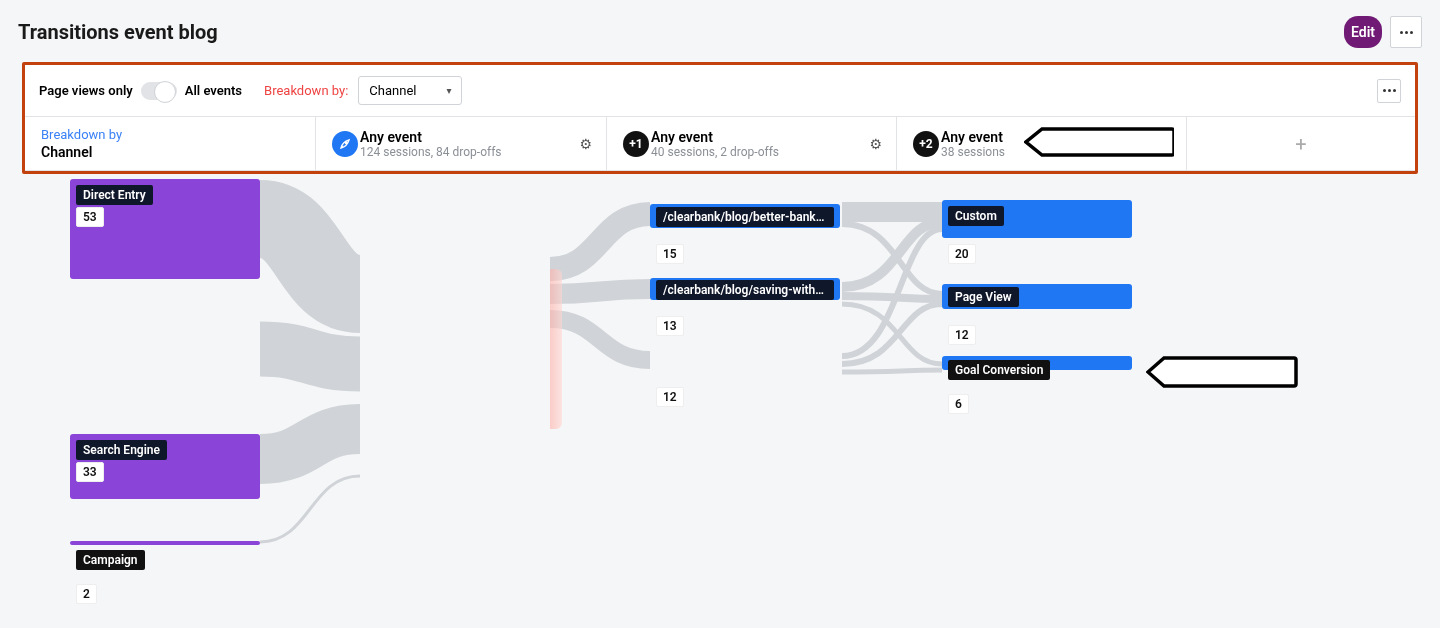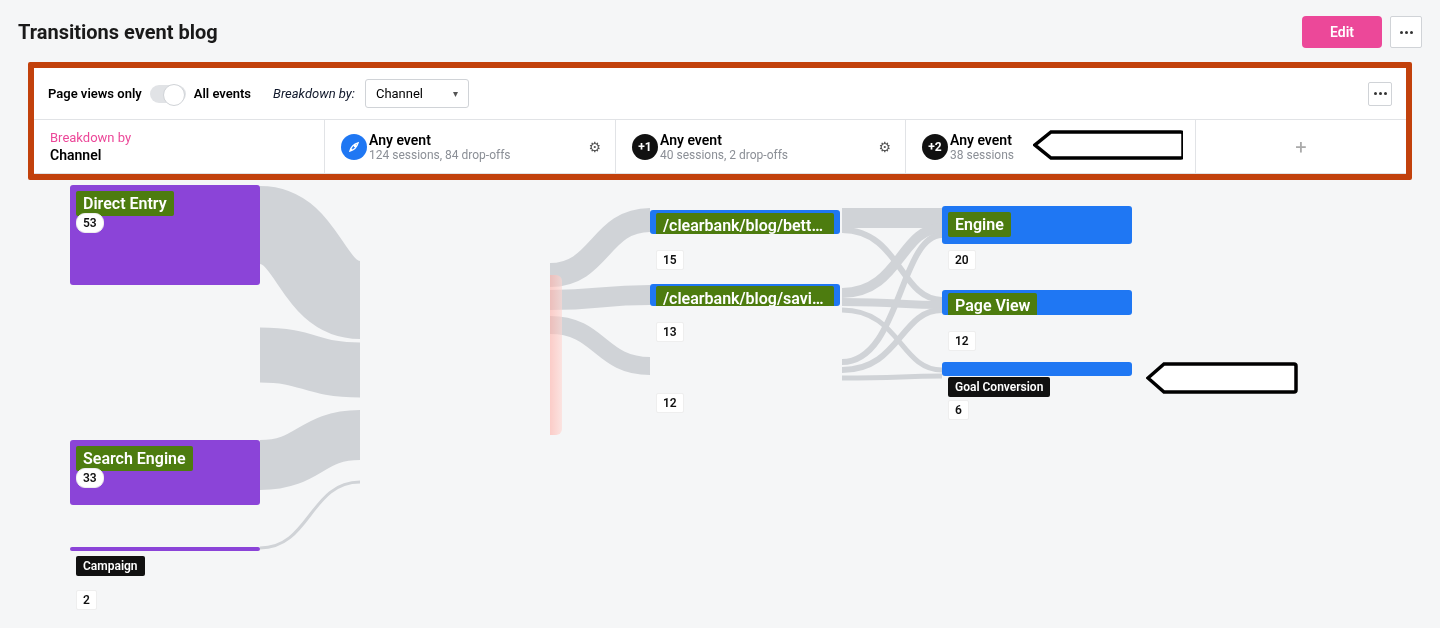--- a/index.html
+++ b/index.html
@@ -1,58 +1,58 @@
 <!DOCTYPE html>
 <html><head>
 <meta charset="utf-8">
 <style>
   * { box-sizing: border-box; margin: 0; padding: 0; font-family: -apple-system, BlinkMacSystemFont, "Segoe UI", Roboto, sans-serif; }
   body { background: #f5f6f7; width: 1440px; height: 628px; overflow: hidden; }
   .header { display: flex; align-items: center; justify-content: space-between; padding: 16px 18px 14px; }
   .header h1 { font-size: 20px; font-weight: 700; color: #1a1a1a; }
   .header-actions { display: flex; gap: 8px; }
-  .btn-edit { background: #ec4899; color: #fff; border: none; padding: 7px 28px; font-size: 14px; font-weight: 600; border-radius: 4px; cursor: pointer; }
+  .btn-edit { background: #701a75; color: #fff; border: none; padding: 7px 7px; font-size: 14px; font-weight: 600; border-radius: 14px; cursor: pointer; }
   .btn-more { width: 32px; height: 32px; border: 1px solid #d0d3d7; background: #fff; border-radius: 2px; display: flex; align-items: center; justify-content: center; cursor: pointer; }
   .dots { display: flex; gap: 2px; }
   .dots span { width: 3px; height: 3px; background: #333; border-radius: 50%; }
 
-  .panel { margin: 0 28px; border: 6px solid #c2410c; background: #fff; border-radius: 2px; }
+  .panel { margin: 0 22px; border: 3px solid #c2410c; background: #fff; border-radius: 2px; }
   .toolbar { display: flex; align-items: center; padding: 11px 14px; border-bottom: 1px solid #e1e3e6; font-size: 13px; gap: 10px; }
   .toolbar .toggle-wrap { display: flex; align-items: center; gap: 8px; }
   .toggle { width: 36px; height: 18px; background: #e1e3e6; border-radius: 10px; position: relative; cursor: pointer; }
   .toggle::after { content: ""; position: absolute; right: 1px; top: -1px; width: 20px; height: 20px; background: #fff; border: 1px solid #d0d3d7; border-radius: 50%; }
-  .breakdown-label { color: #0f172a; margin-left: 12px; font-style: italic; }
+  .breakdown-label { color: #ef4444; margin-left: 12px; }
   .select { border: 1px solid #d0d3d7; padding: 6px 10px; border-radius: 3px; font-size: 13px; background: #fff; display: flex; align-items: center; gap: 30px; cursor: pointer; }
   .chev { font-size: 10px; color: #555; }
   .toolbar-more { margin-left: auto; width: 24px; height: 24px; border: 1px solid #d0d3d7; border-radius: 2px; display: flex; align-items: center; justify-content: center; cursor: pointer; }
 
   .steps-row { display: flex; border-bottom: 1px solid #e1e3e6; }
   .step-cell { border-right: 1px solid #e1e3e6; padding: 10px 16px; display: flex; align-items: center; gap: 2px; position: relative; }
   .step-cell.first { width: 291px; flex-direction: column; align-items: flex-start; gap: 2px; }
-  .step-cell.first .sub { color: #ec4899; font-size: 13px; }
+  .step-cell.first .sub { color: #3b82f6; font-size: 13px; }
   .step-cell.first .val { font-weight: 600; font-size: 14px; }
   .step-cell.mid { width: 291px; }
   .step-cell.mid2 { width: 290px; }
   .step-cell.mid3 { width: 290px; }
   .step-cell.add { flex: 1; justify-content: center; border-right: none; cursor: pointer; }
   .circ { width: 26px; height: 26px; border-radius: 50%; display: flex; align-items: center; justify-content: center; font-size: 12px; font-weight: 700; color: #fff; flex-shrink: 0; }
   .circ.blue { background: #1f77f3; }
   .circ.black { background: #111; }
   .step-txt .t { font-size: 14px; font-weight: 600; }
   .step-txt .s { font-size: 12px; color: #8b8f96; }
   .gear { position: absolute; right: 14px; top: 50%; transform: translateY(-50%); color: #555; cursor: pointer; font-size: 14px; }
   .plus { font-size: 20px; color: #aaa; }
 
   .flow-area { position: relative; height: 430px; background: #f5f6f7; }
   .node { position: absolute; border-radius: 3px; overflow: hidden; }
   .node.purple { background: #8b44d8; }
   .node.blue { background: #1f77f3; }
-  .node .label { position: absolute; top: 6px; left: 6px; background: #4d7c0f; color: #fff; font-size: 16px; font-weight: 600; padding: 3px 7px; border-radius: 2px; max-width: calc(100% - 12px); white-space: nowrap; overflow: hidden; text-overflow: ellipsis; }
+  .node .label { position: absolute; top: 6px; left: 6px; background: #0f172a; color: #fff; font-size: 12px; font-weight: 600; padding: 3px 7px; border-radius: 2px; max-width: calc(100% - 12px); white-space: nowrap; overflow: hidden; text-overflow: ellipsis; }
   .node .count, .floating-count { position: absolute; background: #fff; color: #111; font-size: 12px; font-weight: 600; padding: 2px 6px; border-radius: 2px; border: 1px solid #eee; }
-  .node .count { top: 28px; left: 6px; border-radius: 9px; }
+  .node .count { top: 28px; left: 6px; }
   .floating-label { position: absolute; background: #111; color: #fff; font-size: 12px; font-weight: 600; padding: 3px 7px; border-radius: 2px; }
   .floating-count { position: absolute; margin-top: 12px; }
   svg.links { position: absolute; top: 0; left: 0; width: 100%; height: 100%; pointer-events: none; }
   svg.links path { fill: none; stroke: #d0d3d7; }
   .arrow-callout { position: absolute; }
 </style>
 </head>
 <body>
 
 <div class="header">
@@ -177,29 +177,29 @@
   <span class="floating-count" style="left:656px;top:58px">15</span>
 
   <div class="node blue" style="left:650px;top:104px;width:190px;height:22px">
     <span class="label" style="top:2px">/clearbank/blog/saving-with-c...</span>
   </div>
   <span class="floating-count" style="left:656px;top:130px">13</span>
 
   <span class="floating-count" style="left:656px;top:201px">12</span>
 
   <div class="node blue" style="left:942px;top:26px;width:190px;height:38px">
-    <span class="label">Engine</span>
+    <span class="label">Custom</span>
   </div>
   <span class="floating-count" style="left:948px;top:58px">20</span>
 
   <div class="node blue" style="left:942px;top:110px;width:190px;height:25px">
     <span class="label" style="top:3px">Page View</span>
   </div>
   <span class="floating-count" style="left:948px;top:139px">12</span>
 
   <div class="node blue" style="left:942px;top:182px;width:190px;height:14px"></div>
-  <span class="floating-label" style="left:948px;top:197px">Goal Conversion</span>
+  <span class="floating-label" style="left:948px;top:186px">Goal Conversion</span>
   <span class="floating-count" style="left:948px;top:208px">6</span>
 
   <svg class="arrow-callout" style="left:1146px;top:180px" width="152" height="36" viewBox="0 0 152 36">
       <path d="M18 4 L148 4 Q150 4 150 6 L150 30 Q150 32 148 32 L18 32 L2 18 Z" fill="#fff" stroke="#000" stroke-width="3.5"></path>
     </svg>
 </div>
 
 </body></html>

